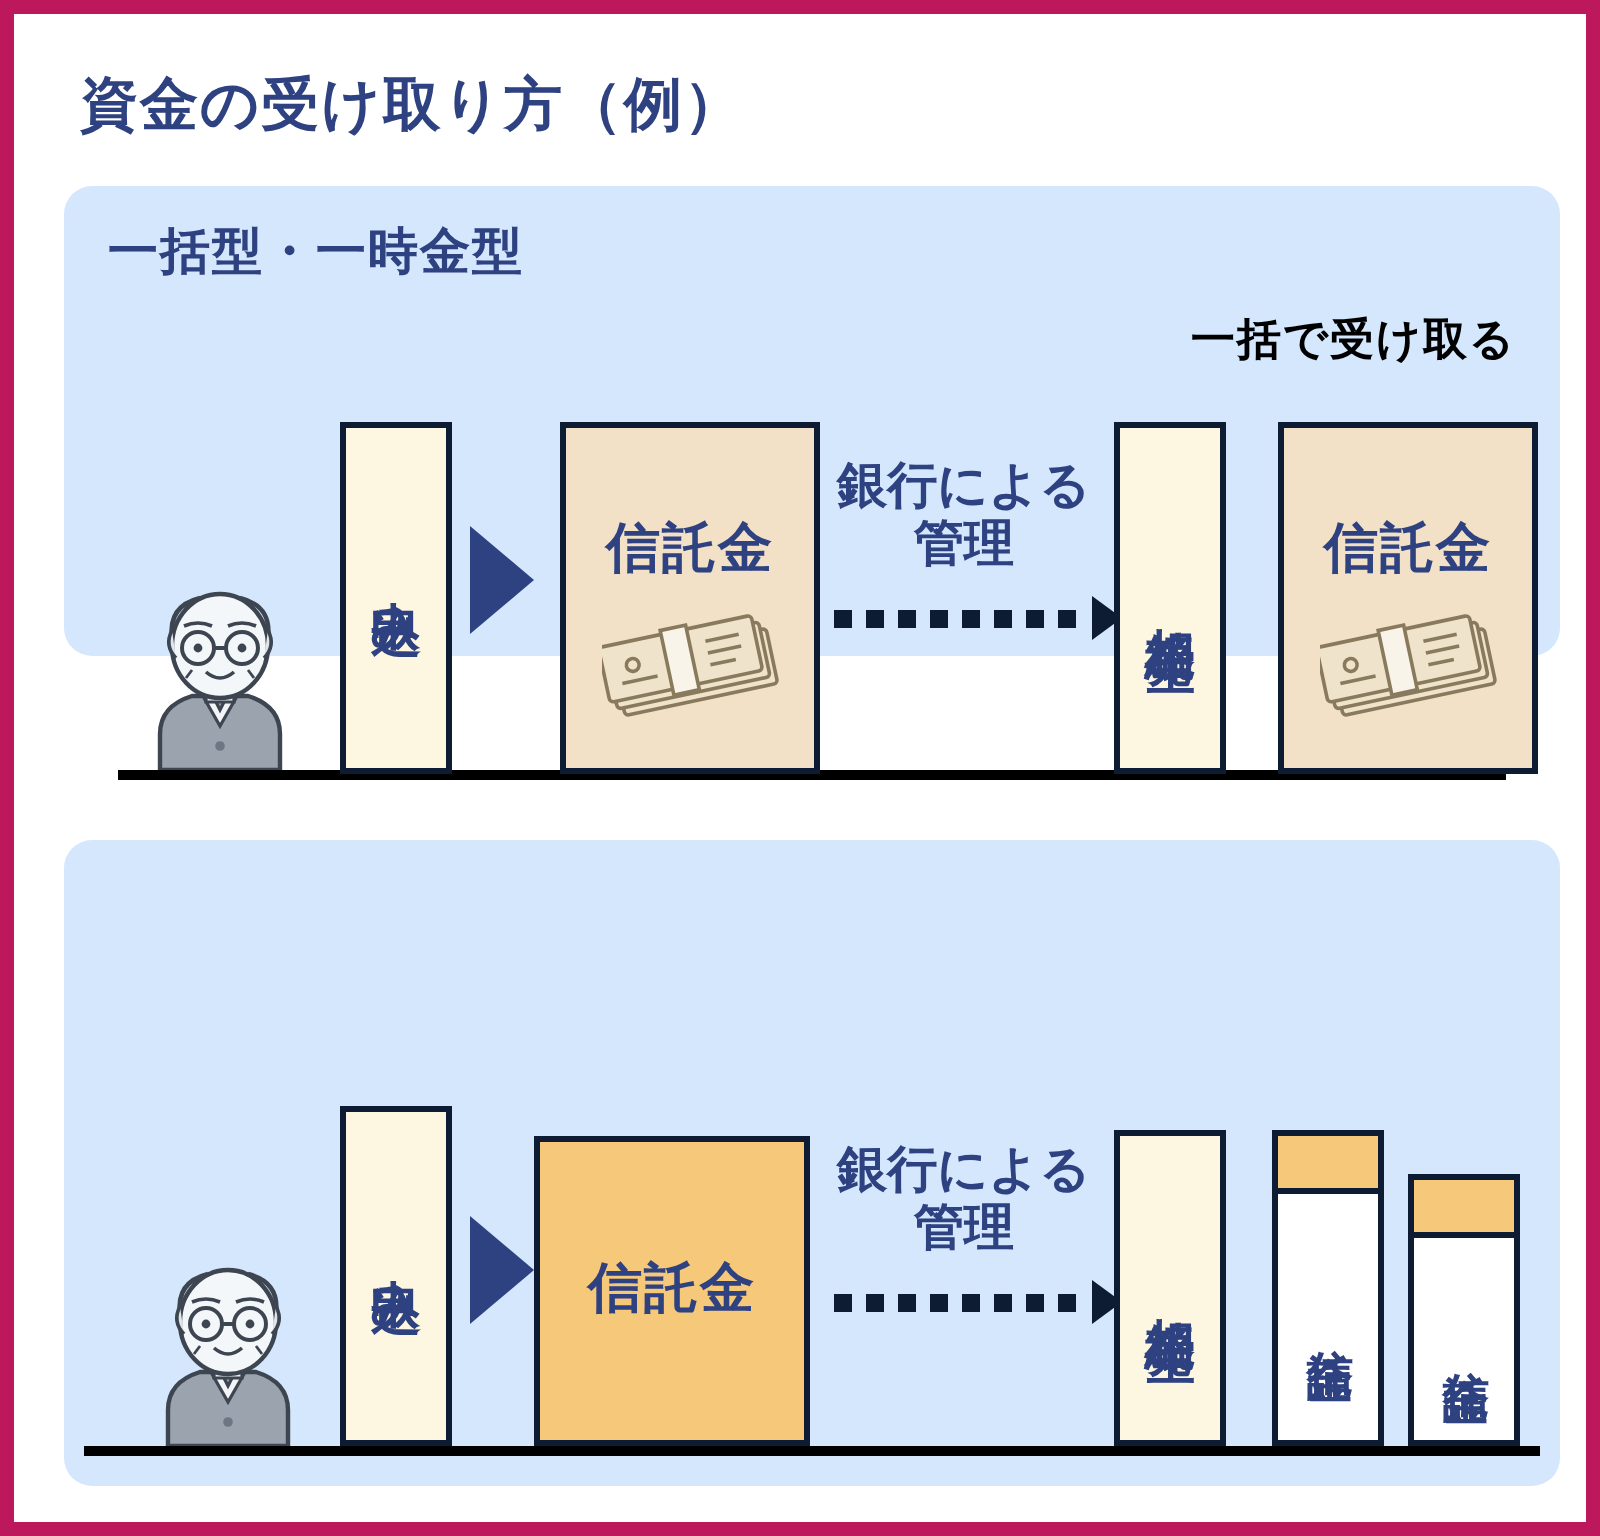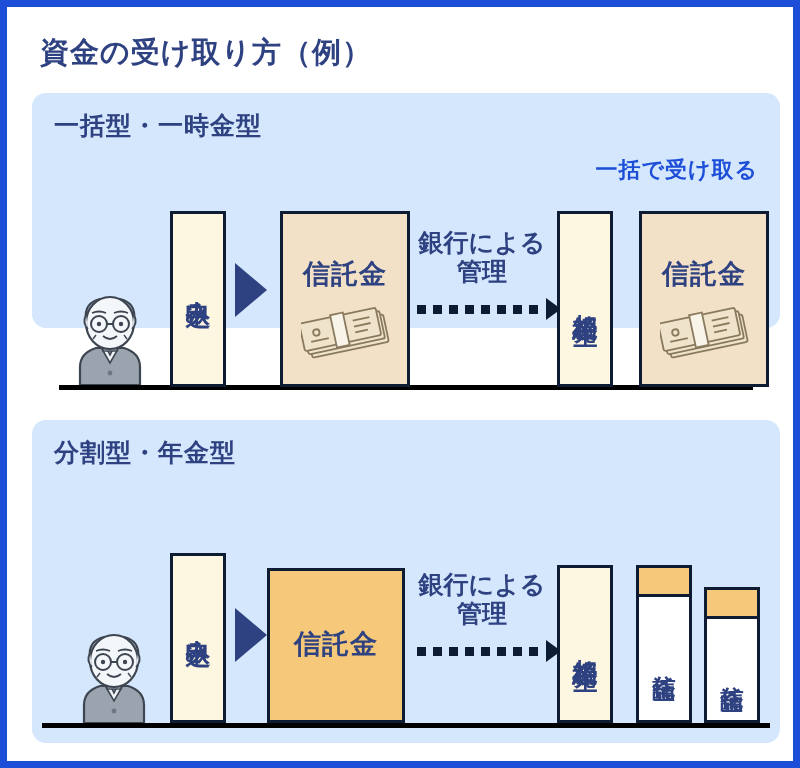--- a/index.html
+++ b/index.html
@@ -5,21 +5,21 @@
   html,body{margin:0;padding:0;}
   body{
     width:800px;height:768px;
     background:#ffffff;
     font-family:"DejaVu Sans","Liberation Sans",sans-serif;
     overflow:hidden;
   }
   #root{
     position:relative;width:800px;height:768px;
     box-sizing:border-box;
-    border:7px solid #1d4ed8;
+    border:7px solid #be185d;
     background:#ffffff;
   }
   
   .title{
     position:absolute;left:33px;top:26px;
     font-size:29px;font-weight:bold;color:#2e4180;
     letter-spacing:1px;white-space:nowrap;
   }
   
   .panel{
@@ -27,21 +27,21 @@
     background:#d4e7fd;border-radius:14px;
   }
   #panel1{top:86px;height:235px;}
   #panel2{top:413px;height:323px;}
   .panel-title{
     position:absolute;left:22px;top:16px;
     font-size:25px;font-weight:bold;color:#2e4180;
     letter-spacing:1px;white-space:nowrap;
   }
   .panel-note{
-    position:absolute;font-size:22px;font-weight:bold;color:#1d4ed8;
+    position:absolute;font-size:22px;font-weight:bold;color:#000000;
     white-space:nowrap;letter-spacing:1px;
   }
   
   .ground{
     position:absolute;height:5px;background:#000000;
   }
   
   .vbox{
     position:absolute;box-sizing:border-box;
     border:3px solid #0d1b33;
@@ -212,21 +212,20 @@
             <line x1="55" y1="28" x2="68" y2="28"></line>
             <line x1="10" y1="28" x2="28" y2="28"></line>
           </g>
         </svg>
       </div>
     </div>
   </div>
 
   <div class="panel" id="panel2">
 
-    <div class="panel-title">分割型・年金型</div>
 
 
     <div class="ground" style="left:10px;top:303px;width:728px;"></div>
 
     <div class="person" style="left:38px;top:211px;width:88px;height:92px;">
       <svg width="88" height="92" viewBox="0 0 88 92">
         <path d="M14 92 L14 74 Q14 60 30 55 L58 55 Q74 60 74 74 L74 92 Z" fill="#9aa3ae" stroke="#3d4550" stroke-width="2.2"></path>
         <path d="M36 56 L44 70 L52 56 L48 54 L44 62 L40 54 Z" fill="#f2f4f7" stroke="#3d4550" stroke-width="1.6"></path>
         <path d="M37 48 L37 58 L51 58 L51 48 Z" fill="#eef1f5" stroke="#3d4550" stroke-width="1.6"></path>
         <ellipse cx="44" cy="30" rx="24" ry="26" fill="#f4f7fa" stroke="#3d4550" stroke-width="2.2"></ellipse>

